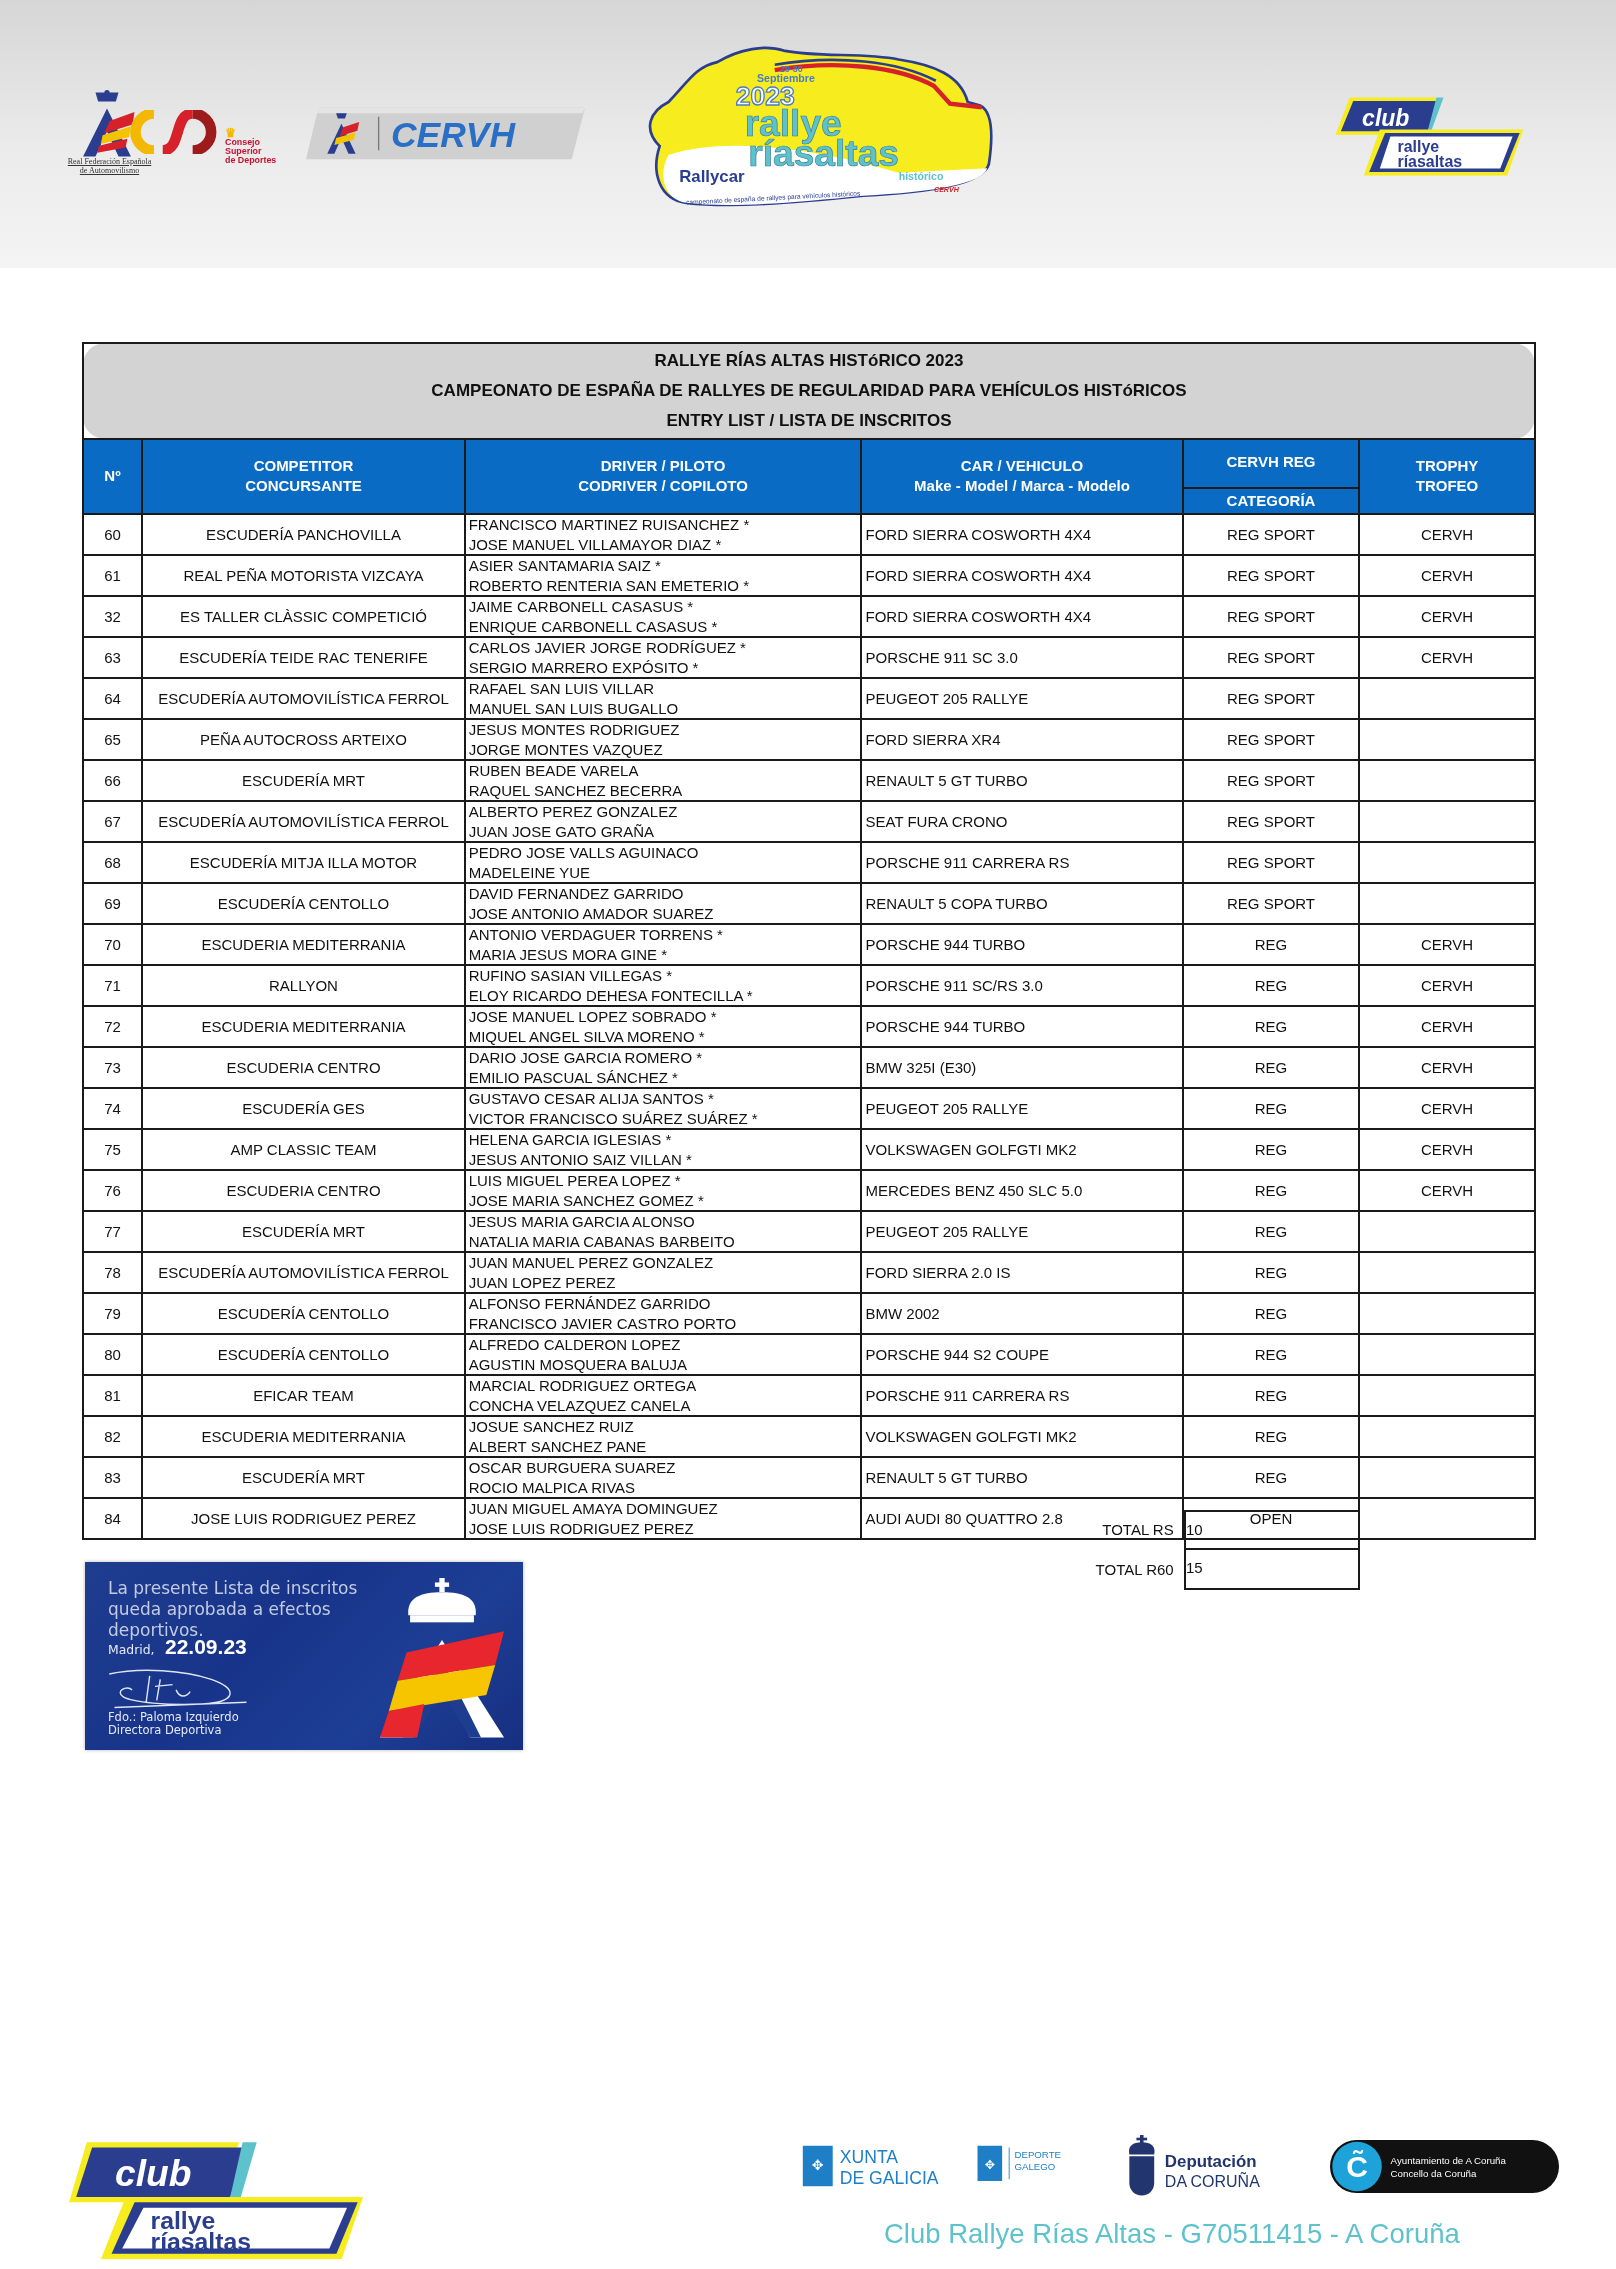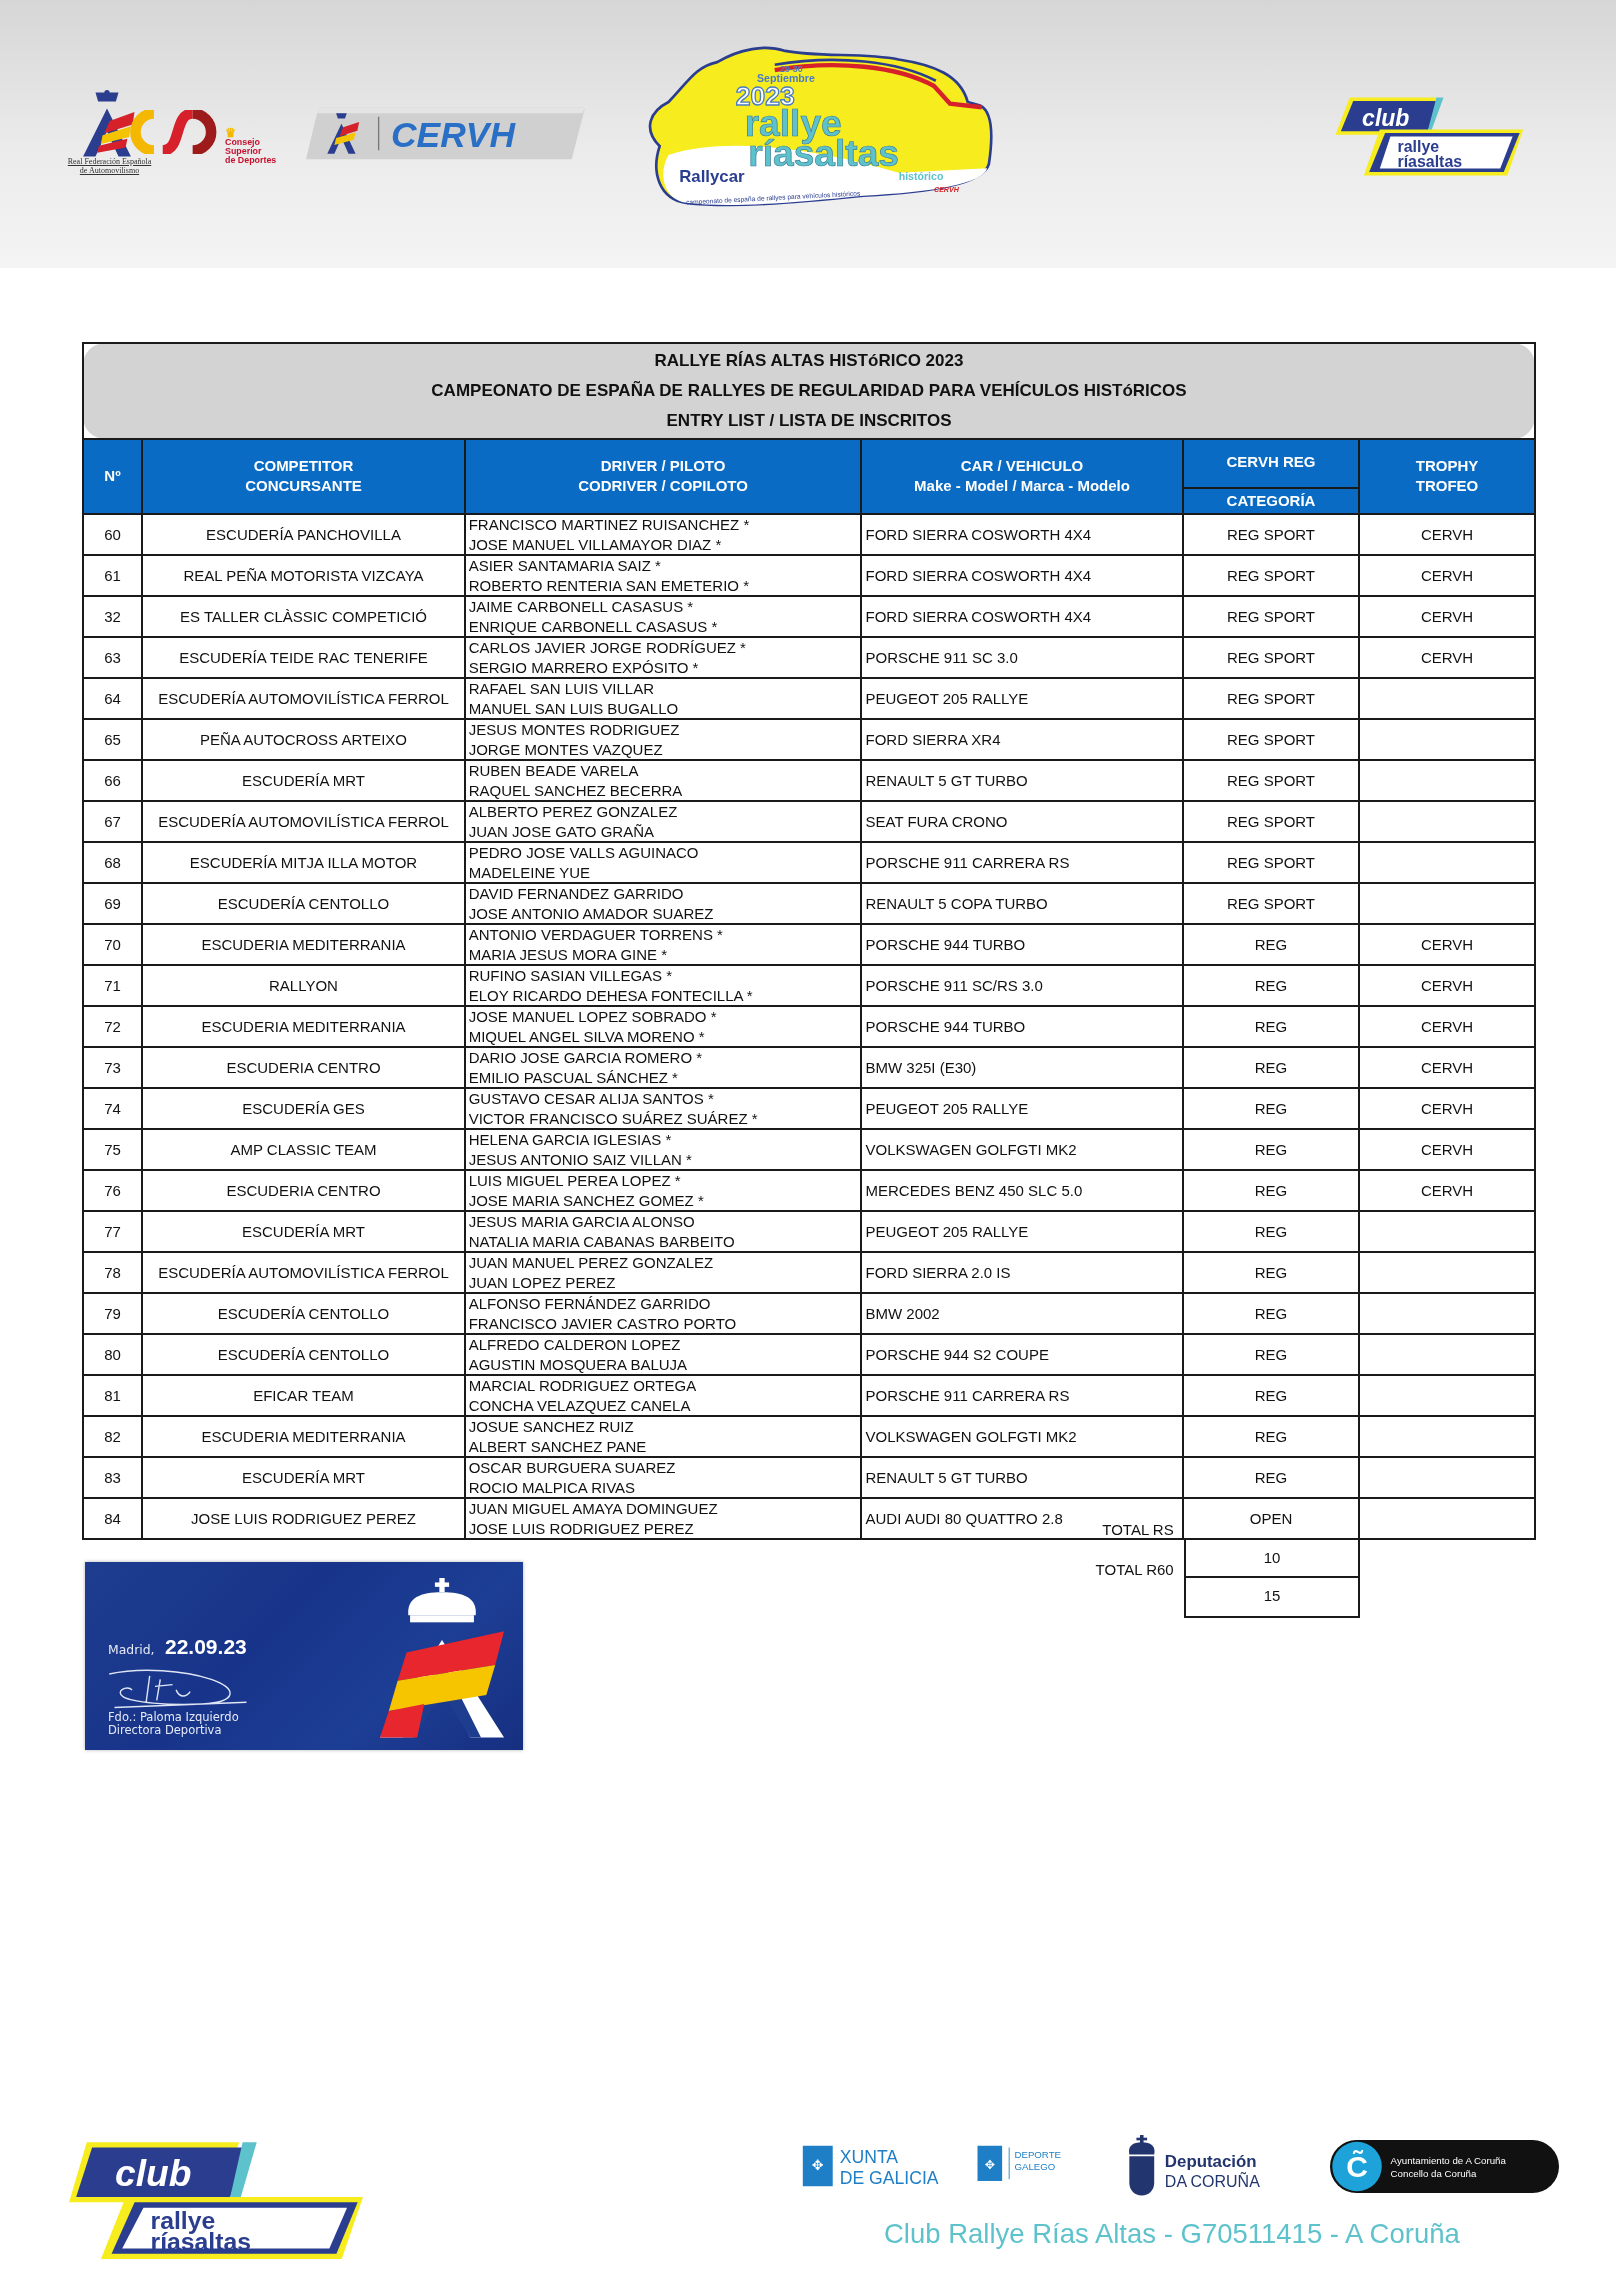--- a/index.html
+++ b/index.html
@@ -40,21 +40,21 @@
   .c-drv { text-align: left; width: 396px; padding-left: 2.7px; line-height: 19.5px !important; }
   .c-car { text-align: left; width: 322px; padding-left: 3.5px; }
   .c-cat { text-align: center; width: 176px; }
   .c-tro { text-align: center; width: 176px; }
   .drv-line { display: block; white-space: nowrap; }
 
   
   .totals { position: absolute; left: 1037px; top: 1510px; }
   .tot-row { position: relative; height: 40px; }
   .tot-label { position: absolute; right: 0; width: 177px; text-align: right; font-size: 15px; line-height: 40px; padding-right: 5.3px; left: 0; }
-  .tot-val { position: absolute; left: 147px; top: 0; width: 176px; height: 40px; border: 2.2px solid #1a1a1a; text-align: center; font-size: 15px; line-height: 35px; margin-top: 28px; }
+  .tot-val { position: absolute; left: 147px; top: 0; width: 176px; height: 40px; border: 2.2px solid #1a1a1a; text-align: left; font-size: 15px; line-height: 35px; }
   .tot-row.r2 .tot-val { border-top: none; }
 
   
   .stamp {
     position: absolute; left: 85px; top: 1562px; width: 438px; height: 188px;
     background: linear-gradient(135deg, #1f3d8f 0%, #17348a 40%, #1d3e95 70%, #162f80 100%);
     box-shadow: 0 0 3.5px rgba(0,0,0,0.3);
     overflow: hidden;
   }
   .stamp .st-text { position: absolute; left: 23px; top: 16px; font-family: "DejaVu Sans", sans-serif; font-size: 17px; line-height: 21px; color: #c3cbe2; width: 284px; }
@@ -481,20 +481,21 @@
     <span class="tot-label" style="left:-35px;width:177px">TOTAL RS</span>
     <span class="tot-val">10</span>
   </div>
   <div class="tot-row r2">
     <span class="tot-label" style="left:-35px;width:177px">TOTAL R60</span>
     <span class="tot-val">15</span>
   </div>
 </div>
 
 <div class="stamp">
+  <div class="st-text">La presente Lista de inscritos queda aprobada a efectos deportivos.</div>
   <div class="st-place">Madrid,</div>
   <div class="st-date">22.09.23</div>
   <svg class="st-sign" viewBox="0 0 170 50">
     <path d="M4 8 C40 0 90 4 120 14 C150 24 150 40 110 42 C70 44 30 40 20 34 C10 28 24 20 30 26 M50 10 L46 40 M62 14 L58 38 M56 22 L76 20 M80 26 C84 36 92 34 96 28 M10 46 L160 40" fill="none" stroke="#dfe5f5" stroke-width="1.6"></path>
   </svg>
   <div class="st-name">
     <div>Fdo.: Paloma Izquierdo</div>
     <div>Directora Deportiva</div>
   </div>
   <svg class="st-logo" viewBox="0 0 160 185">

